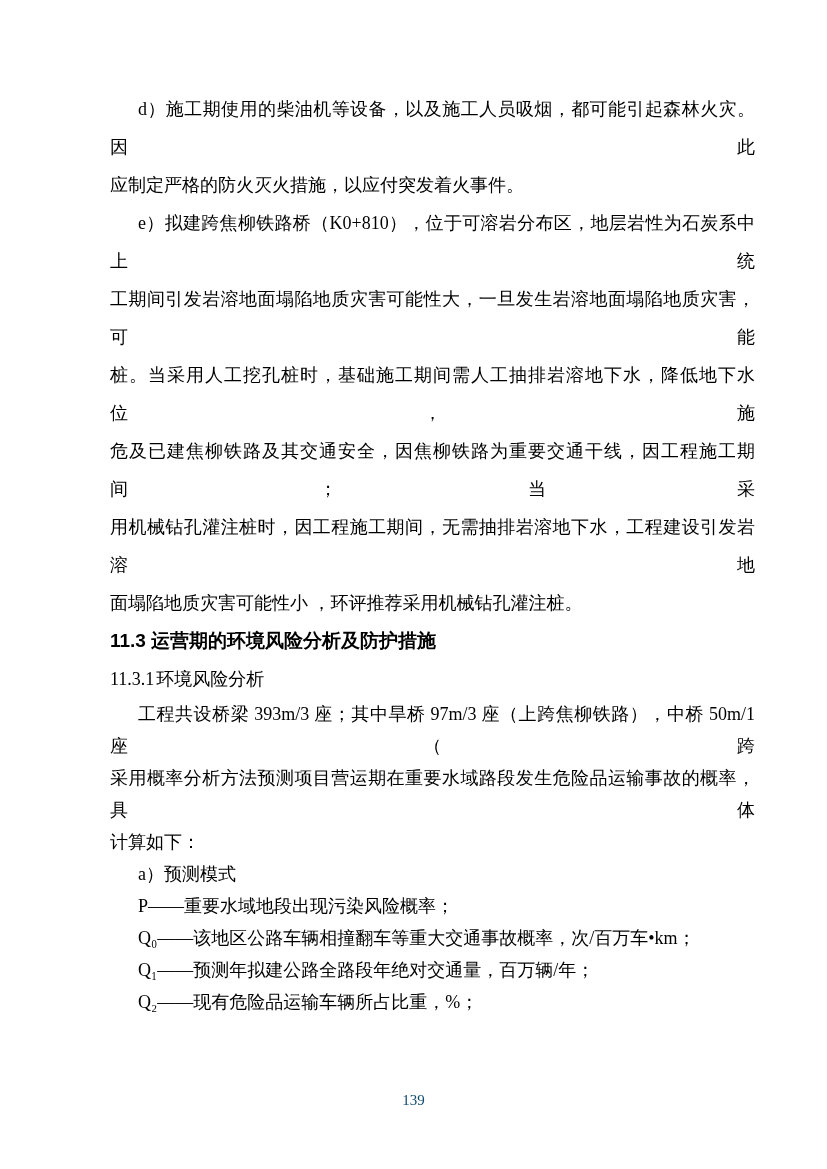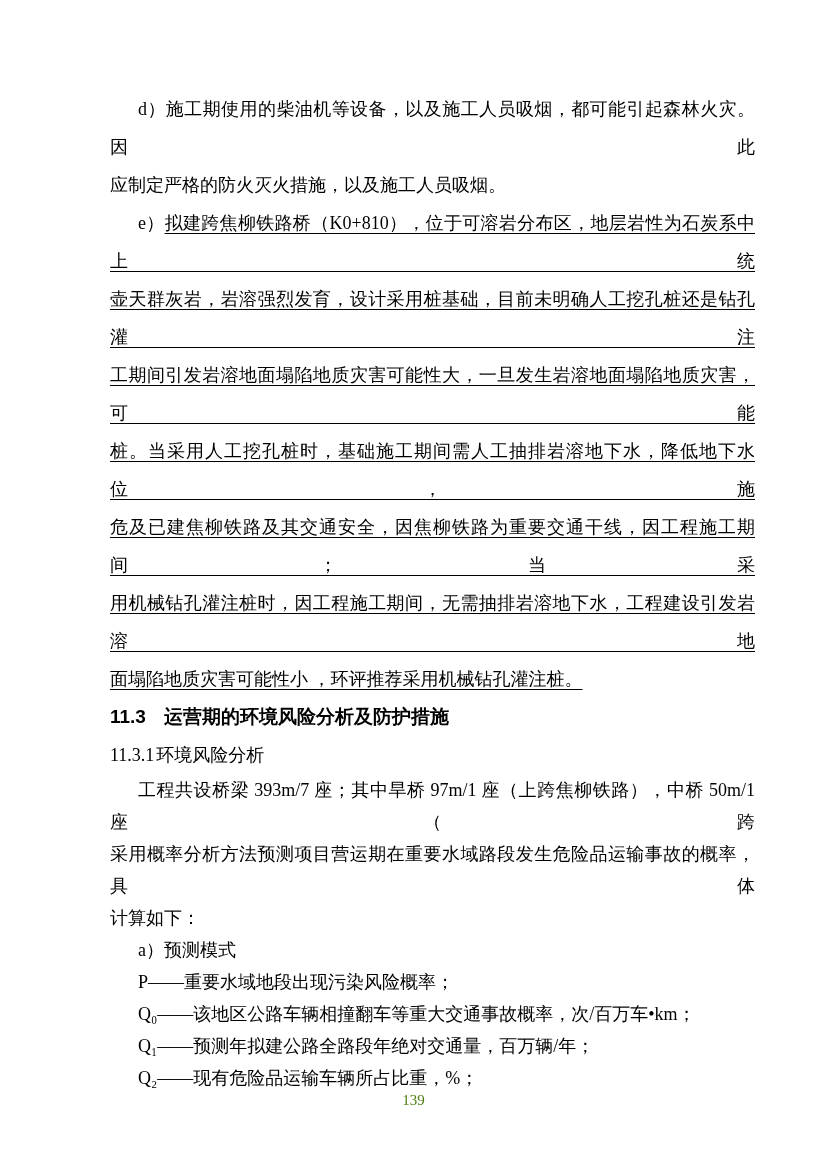--- a/index.html
+++ b/index.html
@@ -23,84 +23,82 @@
   .line { line-height: 38px; white-space: nowrap; }
   .rb .line, .line.rb { line-height: 32px; }
   .indent { text-indent: 28px; }
   .just {
     white-space: normal;
     text-align: justify;
     text-align-last: justify;
     text-justify: inter-character;
   }
   .u, .u-span {
-    text-decoration: underline;
     text-decoration-thickness: 1px;
     text-underline-offset: 4px;
   }
   .heading {
     line-height: 38px;
     font-family: "Liberation Sans", "DejaVu Sans", sans-serif;
     font-weight: bold;
     font-size: 19px;
   }
-  .heading .h-num { margin-right: 18px; text-align: center; }
+  .heading .h-num { margin-right: 5px; text-align: center; }
   .subheading {
     line-height: 38px;
     font-weight: normal;
     font-size: 18px;
   }
   .subheading .h-num { margin-right: 2px; }
   .formula {
     line-height: 32px;
     text-align: center;
     white-space: normal;
   }
   .footer {
     position: absolute;
     left: 0;
     top: 1090px;
     width: 100%;
     text-align: center;
     font-size: 15px;
     line-height: 20px;
-    color: #4d7c0f;
+    color: #0c4a6e;
   }
 </style>
 </head>
 <body>
 
 <div class="doc">
   <div class="content">
 
     <div>
       <div class="line indent just">d）施工期使用的柴油机等设备，以及施工人员吸烟，都可能引起森林火灾。因此</div>
-      <div class="line">应制定严格的防火灭火措施，以及施工人员吸烟。</div>
+      <div class="line">应制定严格的防火灭火措施，以应付突发着火事件。</div>
     </div>
 
     <div>
       <div class="line indent just"><span>e）</span><span class="u-span">拟建跨焦柳铁路桥（K0+810），位于可溶岩分布区，地层岩性为石炭系中上统</span></div>
-      <div class="line just u">壶天群灰岩，岩溶强烈发育，设计采用桩基础，目前未明确人工挖孔桩还是钻孔灌注</div>
       <div class="line just u">工期间引发岩溶地面塌陷地质灾害可能性大，一旦发生岩溶地面塌陷地质灾害，可能</div>
       <div class="line just u">桩。当采用人工挖孔桩时，基础施工期间需人工抽排岩溶地下水，降低地下水位，施</div>
       <div class="line just u">危及已建焦柳铁路及其交通安全，因焦柳铁路为重要交通干线，因工程施工期间；当采</div>
       <div class="line just u">用机械钻孔灌注桩时，因工程施工期间，无需抽排岩溶地下水，工程建设引发岩溶地</div>
       <div class="line u">面塌陷地质灾害可能性小 ，环评推荐采用机械钻孔灌注桩。</div>
     </div>
 
     <div class="heading">
       <span class="h-num">11.3</span><span>运营期的环境风险分析及防护措施</span>
     </div>
 
     <div class="subheading">
       <span class="h-num">11.3.1</span><span>环境风险分析</span>
     </div>
 
     <div class="rb">
-      <div class="line indent just">工程共设桥梁 393m/7 座；其中旱桥 97m/1 座（上跨焦柳铁路），中桥 50m/1 座（跨</div>
+      <div class="line indent just">工程共设桥梁 393m/3 座；其中旱桥 97m/3 座（上跨焦柳铁路），中桥 50m/1 座（跨</div>
       <div class="line just">采用概率分析方法预测项目营运期在重要水域路段发生危险品运输事故的概率，具体</div>
       <div class="line">计算如下：</div>
     </div>
 
     <div class="line rb indent">a）预测模式</div>
 
 
     <div class="rb">
       <div class="line indent">P——重要水域地段出现污染风险概率；</div>
       <div class="line indent">Q₀——该地区公路车辆相撞翻车等重大交通事故概率，次/百万车•km；</div>

